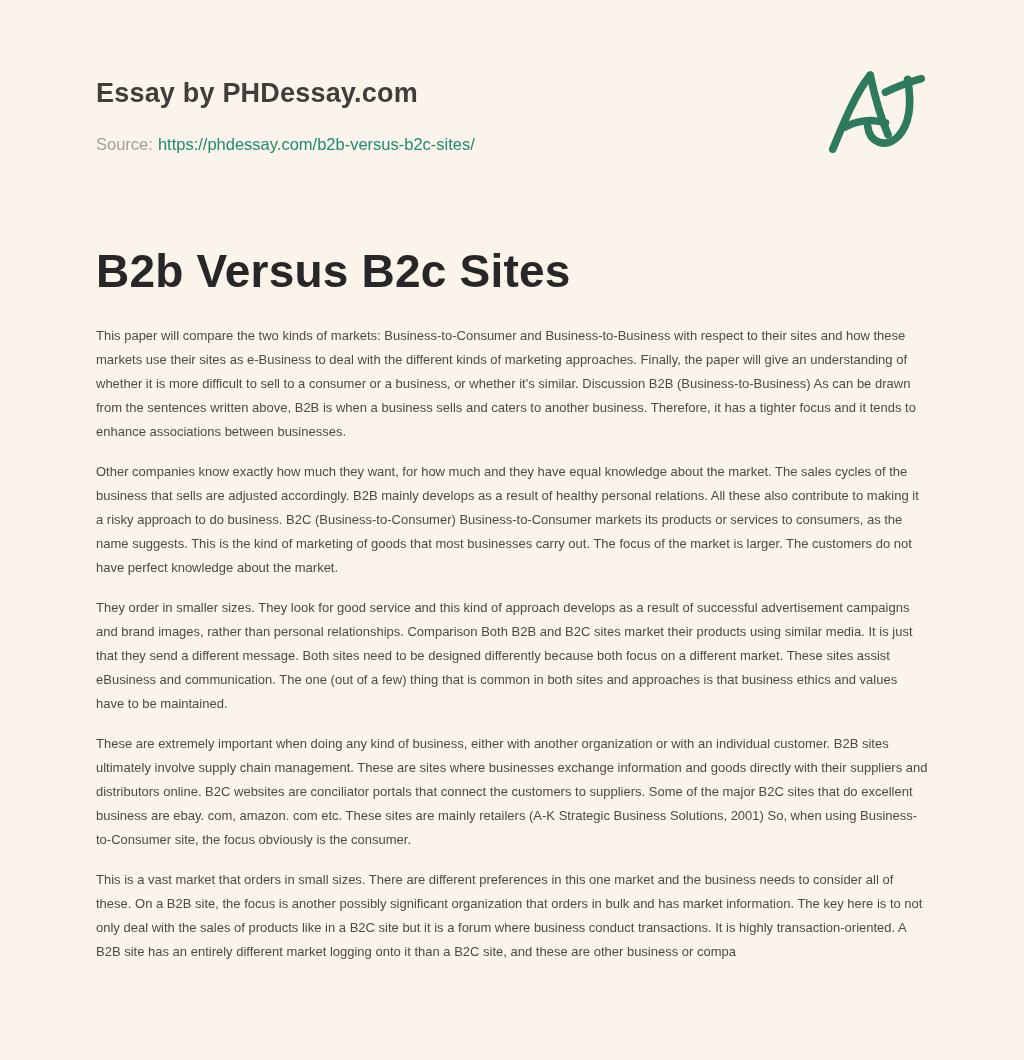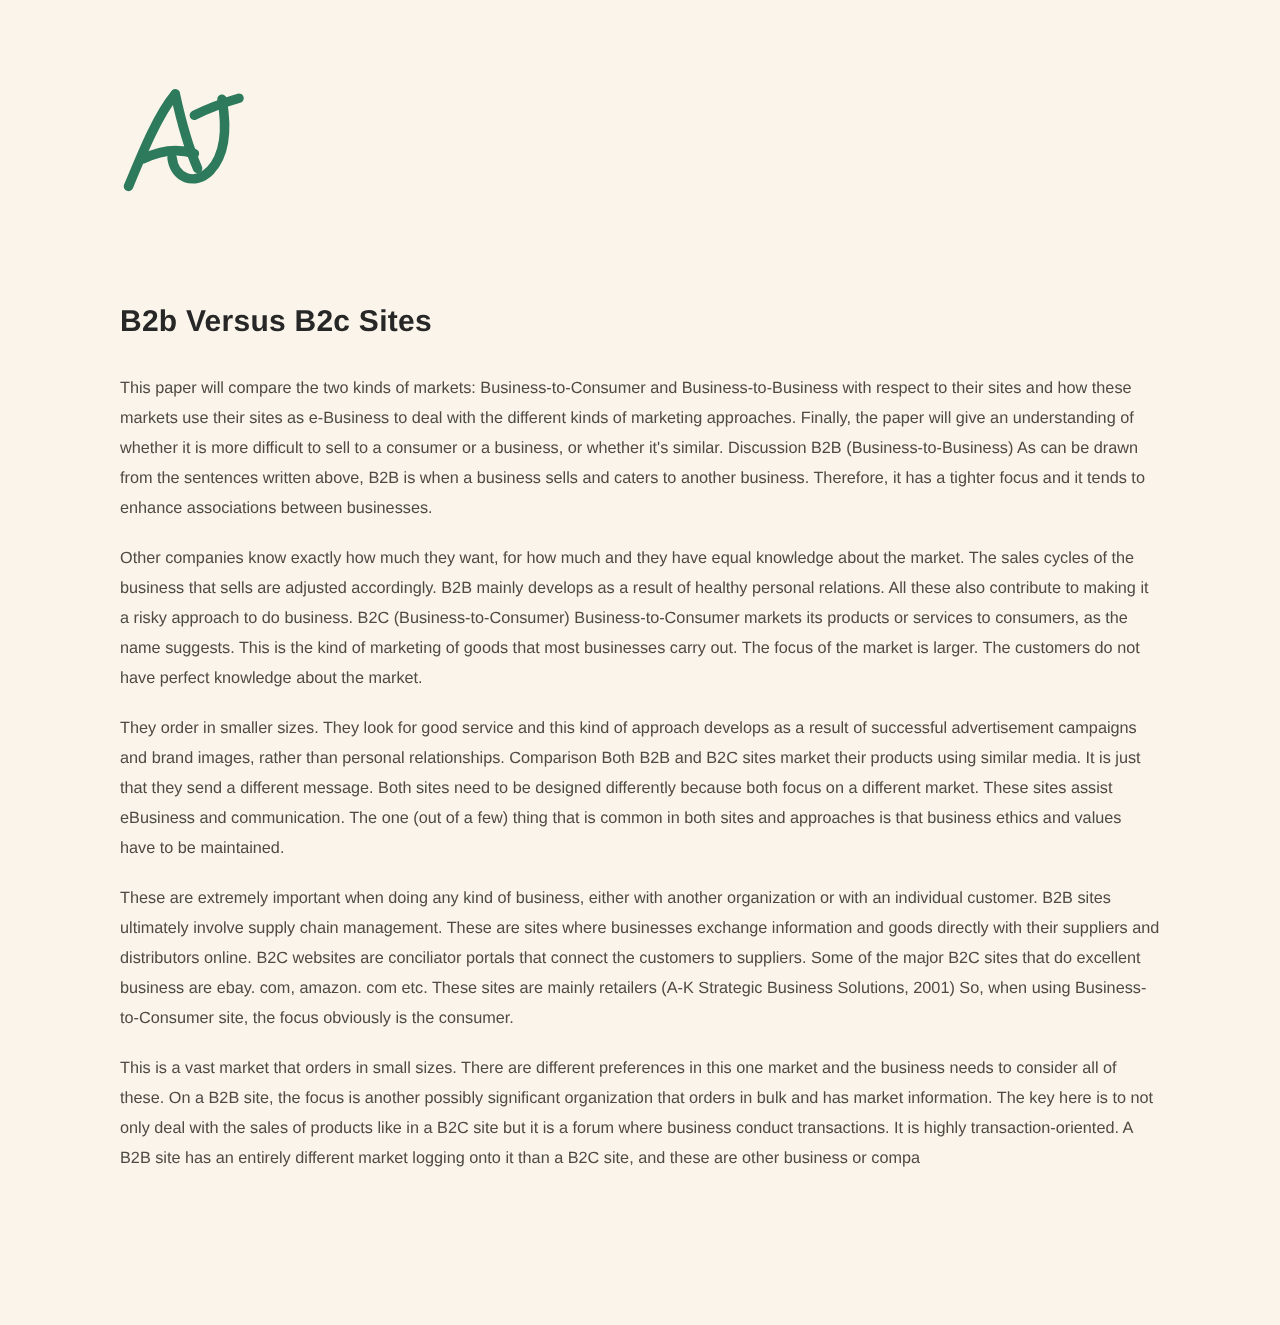--- a/index.html
+++ b/index.html
@@ -40,21 +40,21 @@
     text-decoration: none;
     margin-left: 5px;
   }
   .logo {
     width: 102px;
     height: 96px;
     margin-top: -6px;
     flex-shrink: 0;
   }
   .article-title {
-    font-size: 24px;
+    font-size: 46px;
     font-weight: 700;
     color: #272727;
     letter-spacing: 0.2px;
     margin: 80px 0 0 0;
   }
   .essay {
     margin-top: 26px;
   }
   .essay p {
     font-size: 13px;
@@ -62,20 +62,26 @@
     color: #4e4a44;
     margin: 0 0 16px 0;
   }
 </style>
 </head>
 <body>
 
 <div class="page">
 
   <div class="header-row">
+    <div>
+      <h1 class="header-title">Essay by PHDessay.com</h1>
+      <div class="source-line">
+        <span>Source:</span><a href="#">https://phdessay.com/b2b-versus-b2c-sites/</a>
+      </div>
+    </div>
 
     <svg class="logo" viewBox="0 0 120 110" fill="none" stroke="#2e7a5c" stroke-width="9" stroke-linecap="round">
       <path d="M8 94 C 22 60, 36 26, 52 7"></path>
       <path d="M52 7 C 57 30, 63 54, 73 77"></path>
       <path d="M22 68 C 38 60, 54 58, 70 63"></path>
       <path d="M96 12 C 101 40, 99 64, 85 79 C 70 94, 51 86, 49 67"></path>
       <path d="M70 27 C 84 20, 98 15, 112 11"></path>
     </svg>
   </div>
 

